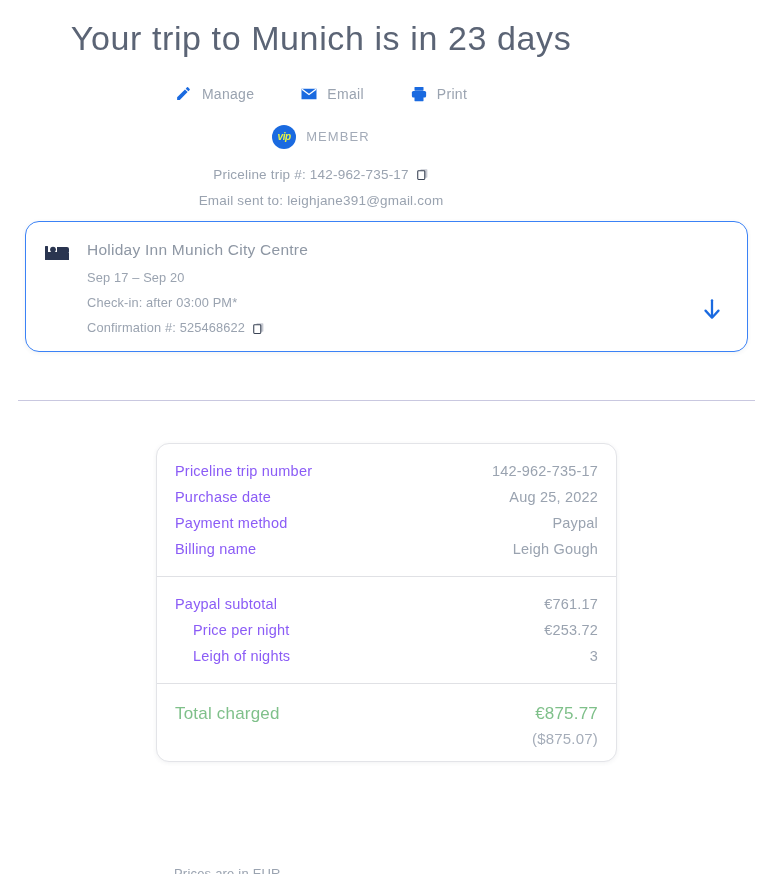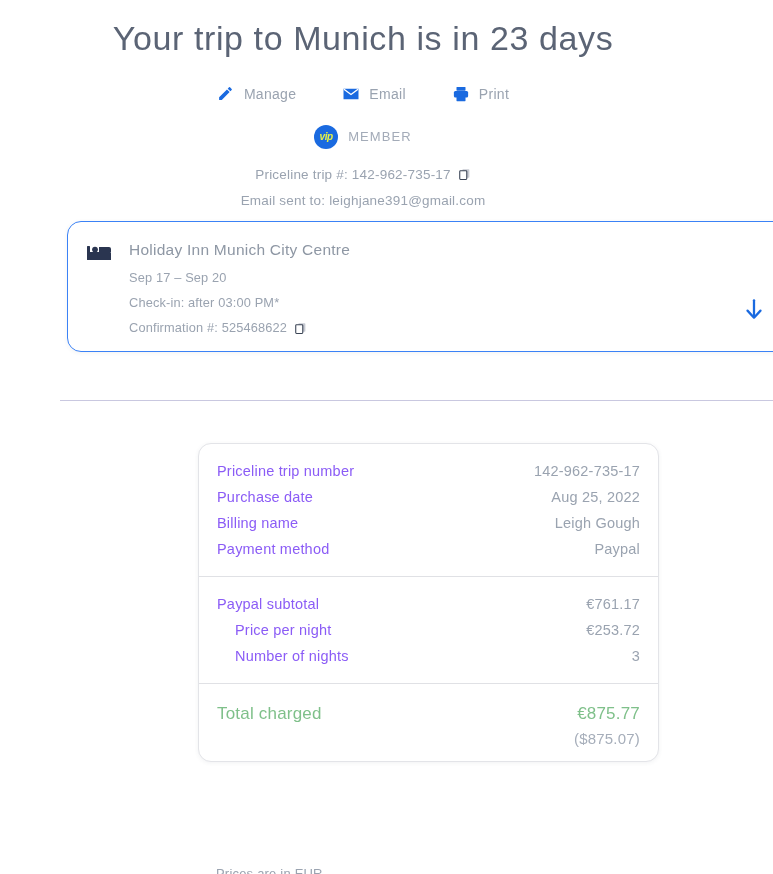--- a/index.html
+++ b/index.html
@@ -11,21 +11,20 @@
     background: #ffffff;
     font-family: "Liberation Sans", sans-serif;
     -webkit-font-smoothing: antialiased;
   }
 
   .page {
     position: relative;
     width: 642px;
     height: 874px;
     background: #ffffff;
-    margin-left: 42px;
   }
 
   
   .page-title {
     text-align: center;
     font-size: 34px;
     font-weight: 300;
     letter-spacing: 0.6px;
     color: #5b6475;
     padding-top: 18px;
@@ -369,40 +368,40 @@
     <div class="payment-block">
       <div class="pay-row">
         <span class="pay-key">Priceline trip number</span>
         <span class="pay-val">142-962-735-17</span>
       </div>
       <div class="pay-row">
         <span class="pay-key">Purchase date</span>
         <span class="pay-val">Aug 25, 2022</span>
       </div>
       <div class="pay-row">
+        <span class="pay-key">Payment method</span>
+        <span class="pay-val">Paypal</span>
+      </div>
+      <div class="pay-row">
         <span class="pay-key">Billing name</span>
         <span class="pay-val">Leigh Gough</span>
-      </div>
-      <div class="pay-row">
-        <span class="pay-key">Payment method</span>
-        <span class="pay-val">Paypal</span>
       </div>
     </div>
 
     <div class="payment-block">
       <div class="pay-row">
         <span class="pay-key">Paypal subtotal</span>
         <span class="pay-val">€761.17</span>
       </div>
       <div class="pay-row indent">
         <span class="pay-key">Price per night</span>
         <span class="pay-val">€253.72</span>
       </div>
       <div class="pay-row indent">
-        <span class="pay-key">Number of nights</span>
+        <span class="pay-key">Leigh of nights</span>
         <span class="pay-val">3</span>
       </div>
     </div>
 
     <div class="payment-block last">
       <div class="pay-row total">
         <span class="pay-key">Total charged</span>
         <span class="pay-val">€875.77</span>
       </div>
       <div class="total-usd">($875.07)</div>

